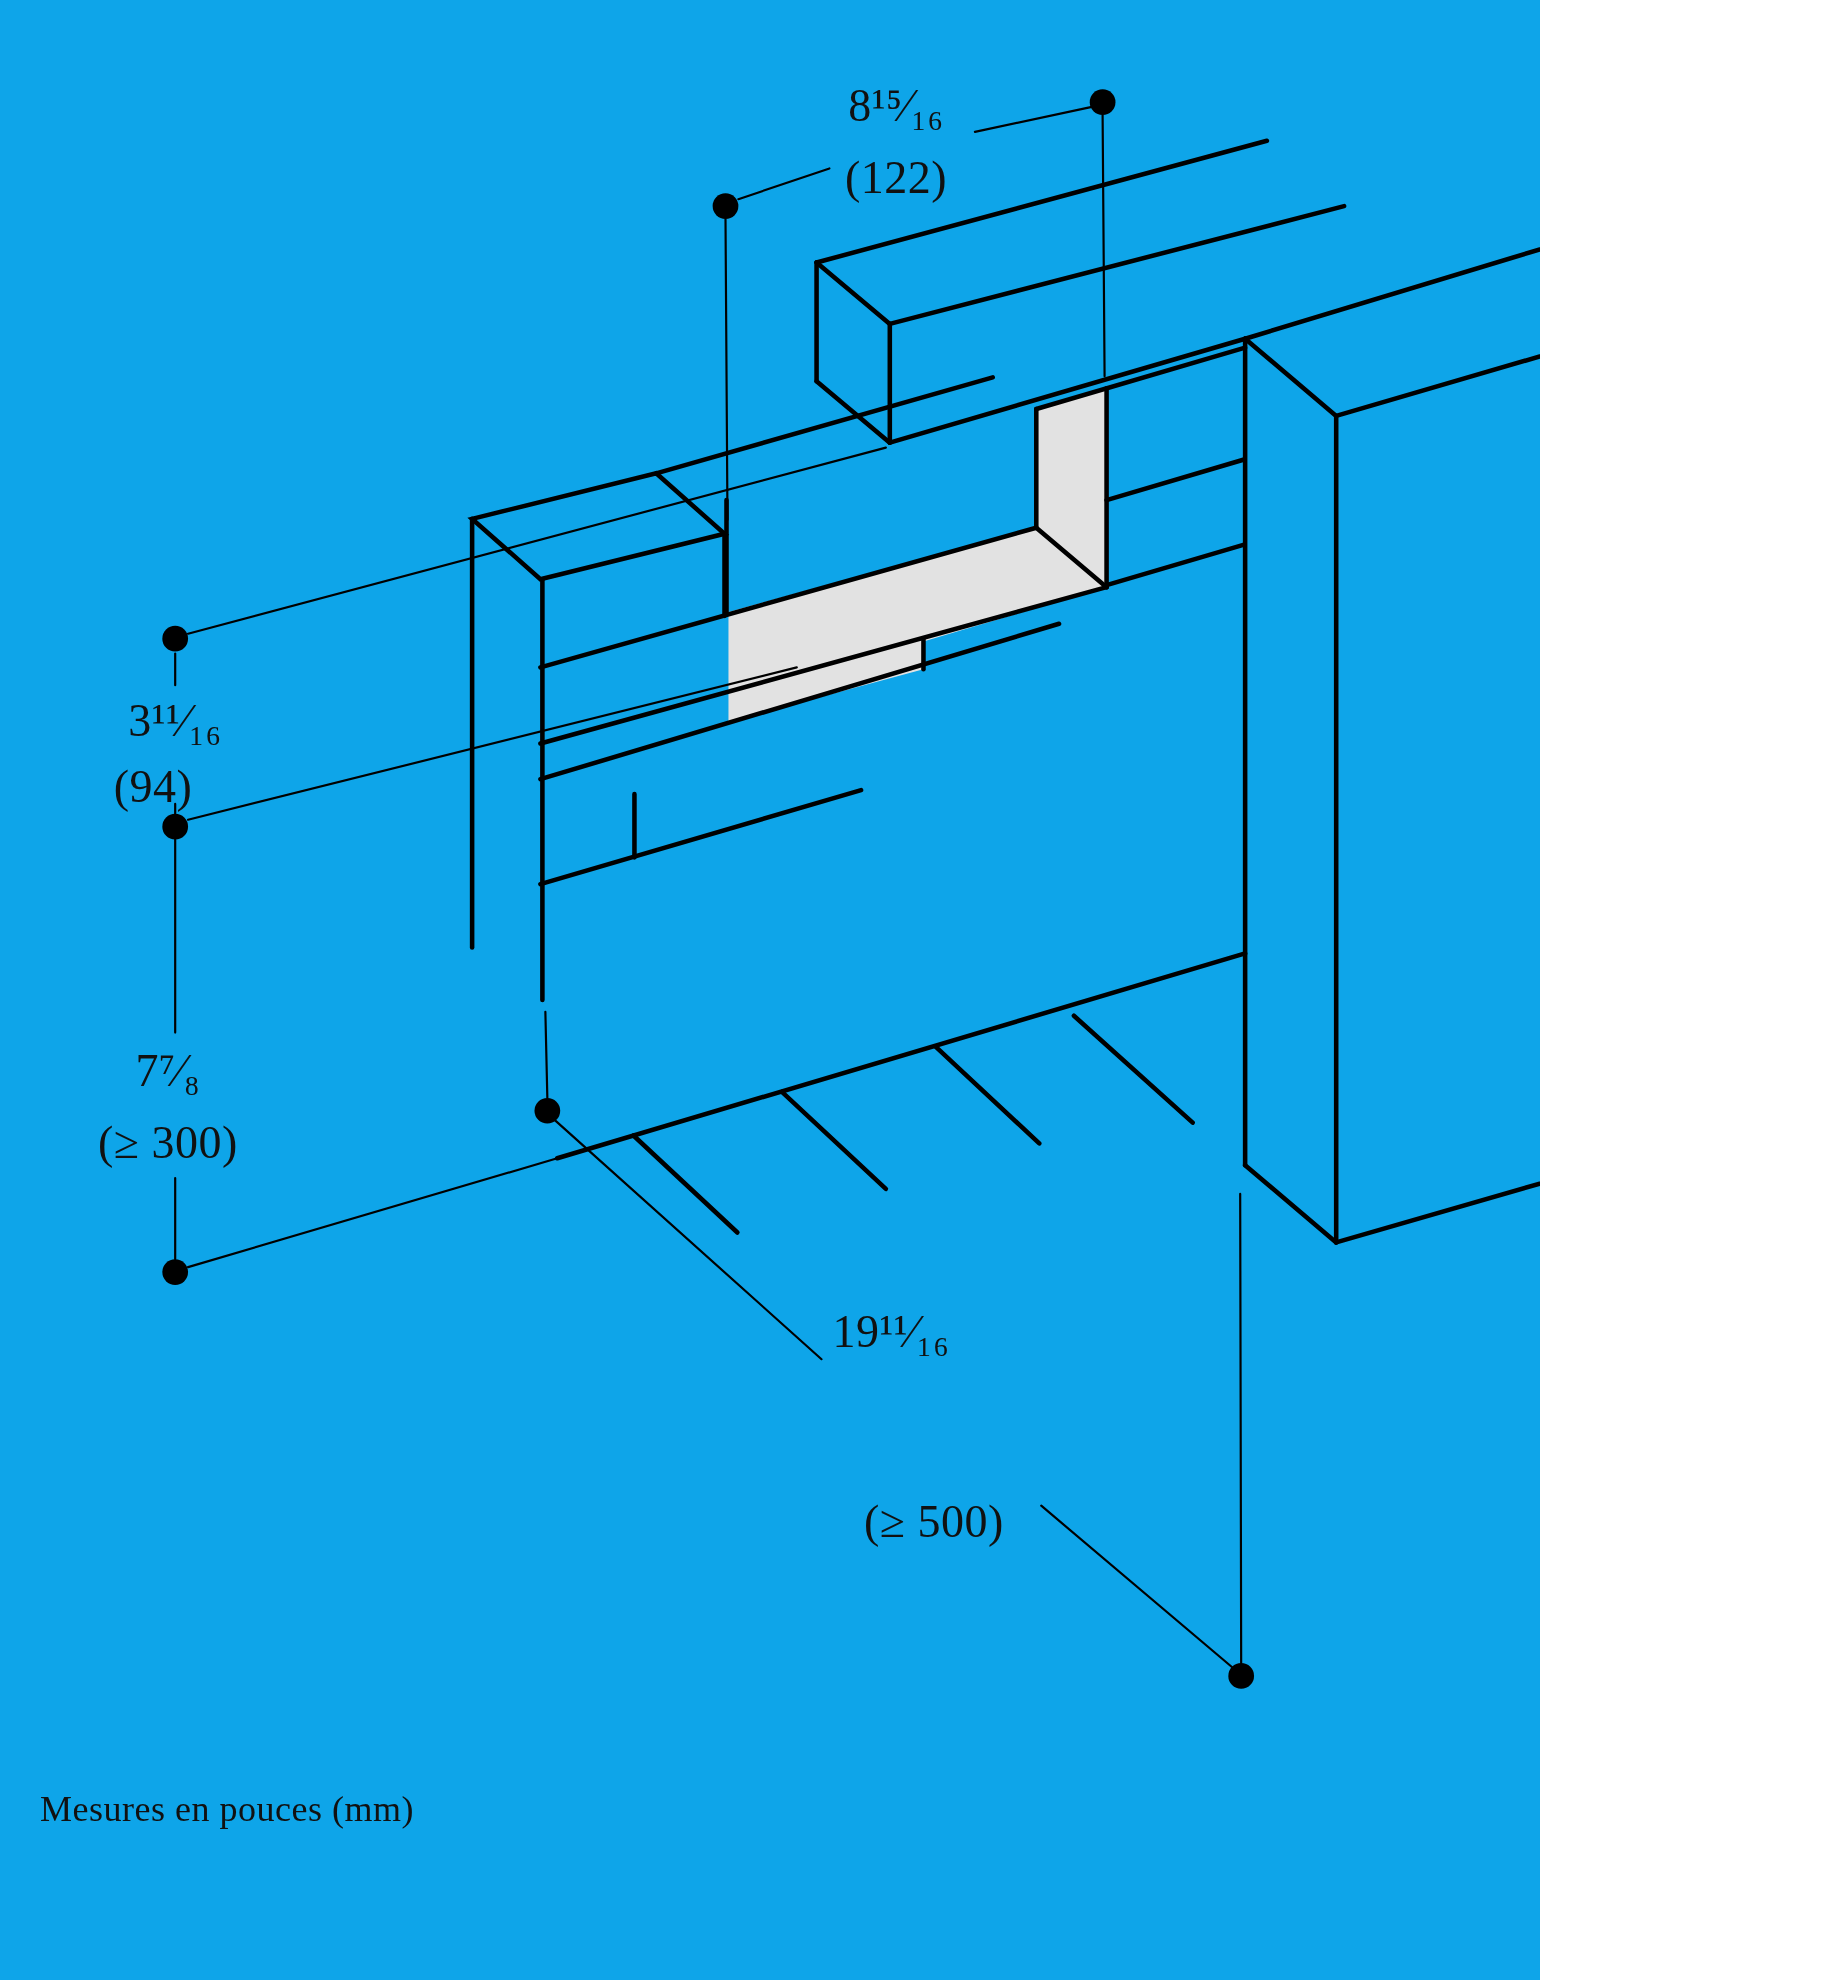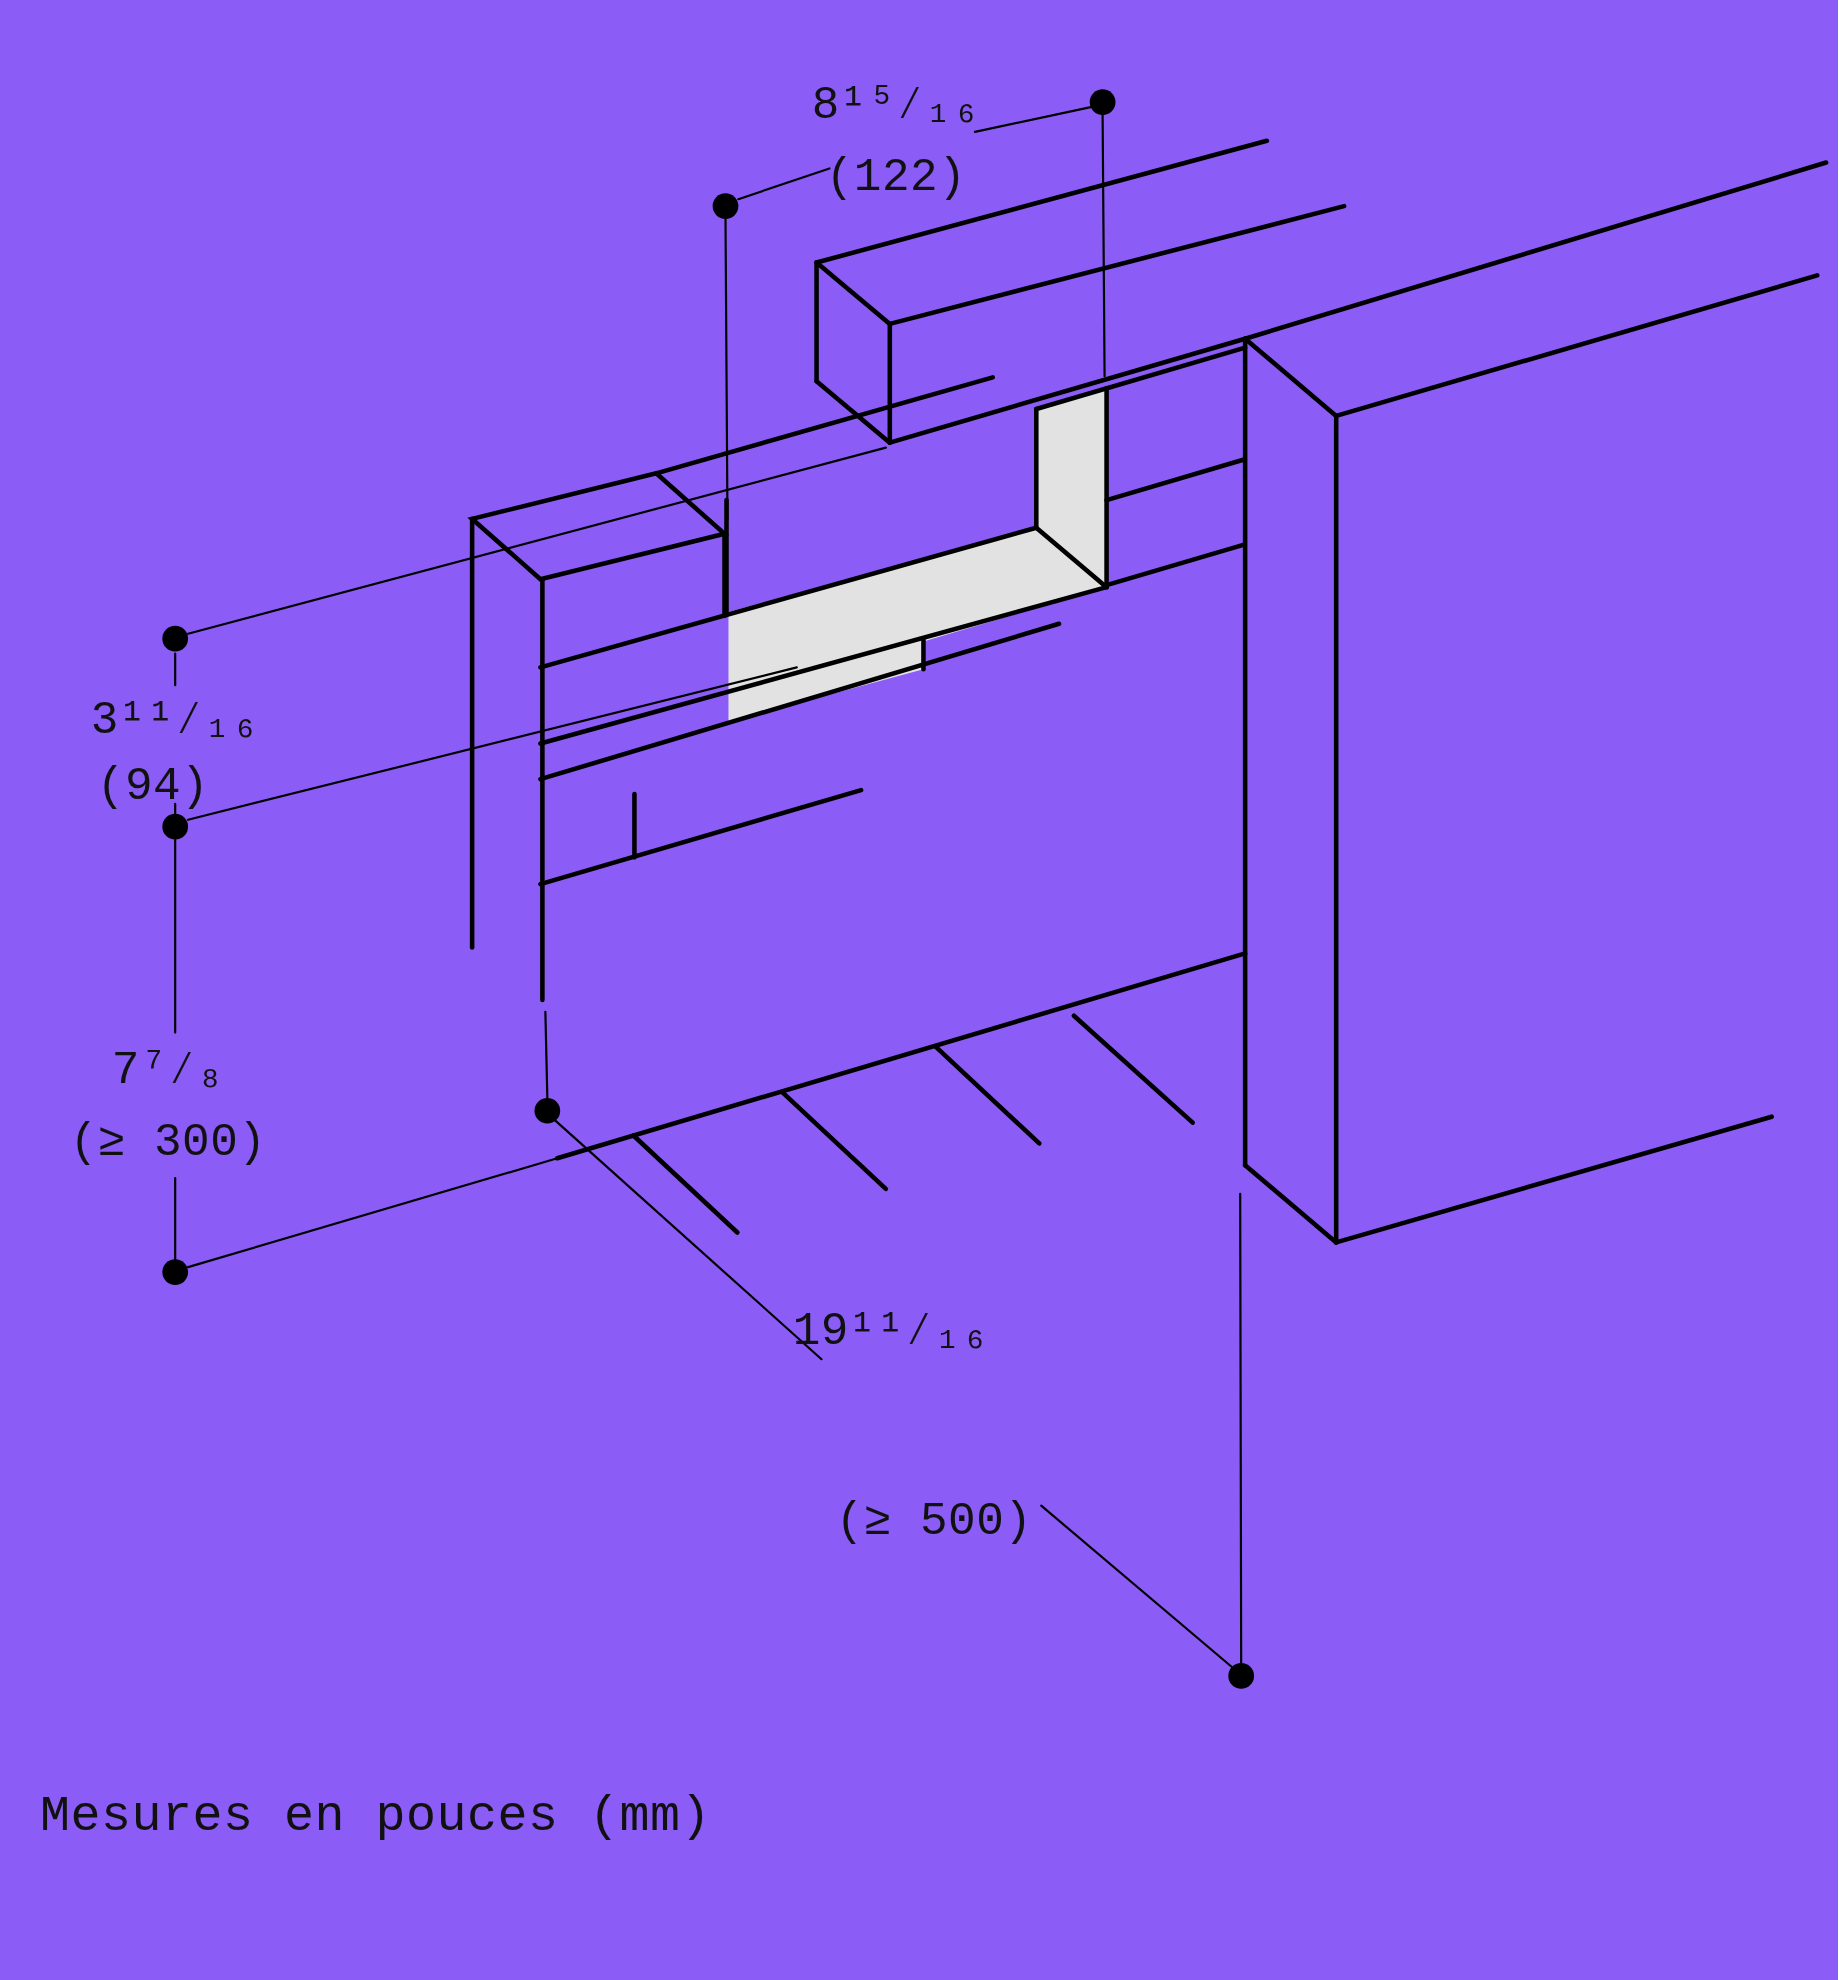--- a/index.html
+++ b/index.html
@@ -1,35 +1,35 @@
 <!DOCTYPE html>
 <html><head>
 <meta charset="utf-8">
 <style>
   html,body{margin:0;padding:0;background:#ffffff;}
   .stage{
     position:relative;
-    width:1838px;height:1980px;
-    background:#8b5cf6;
-    font-family:Liberation Mono, monospace;
+    width:1540px;height:1980px;
+    background:#0ea5e9;
+    font-family:Liberation Serif, serif;
     overflow:hidden;
   }
   .stage svg{position:absolute;left:0;top:0;}
   .dim-label{
     position:absolute;
     transform:translate(-50%,-50%);
     font-size:46px;
     line-height:1;
     color:#111111;
     white-space:nowrap;
     letter-spacing:0.5px;
   }
   .caption{
     position:absolute;
-    font-size:50px;
+    font-size:36px;
     color:#111111;
     white-space:nowrap;
     letter-spacing:0.5px;
   }
 </style>
 </head>
 <body>
 
 <div class="stage">
 

